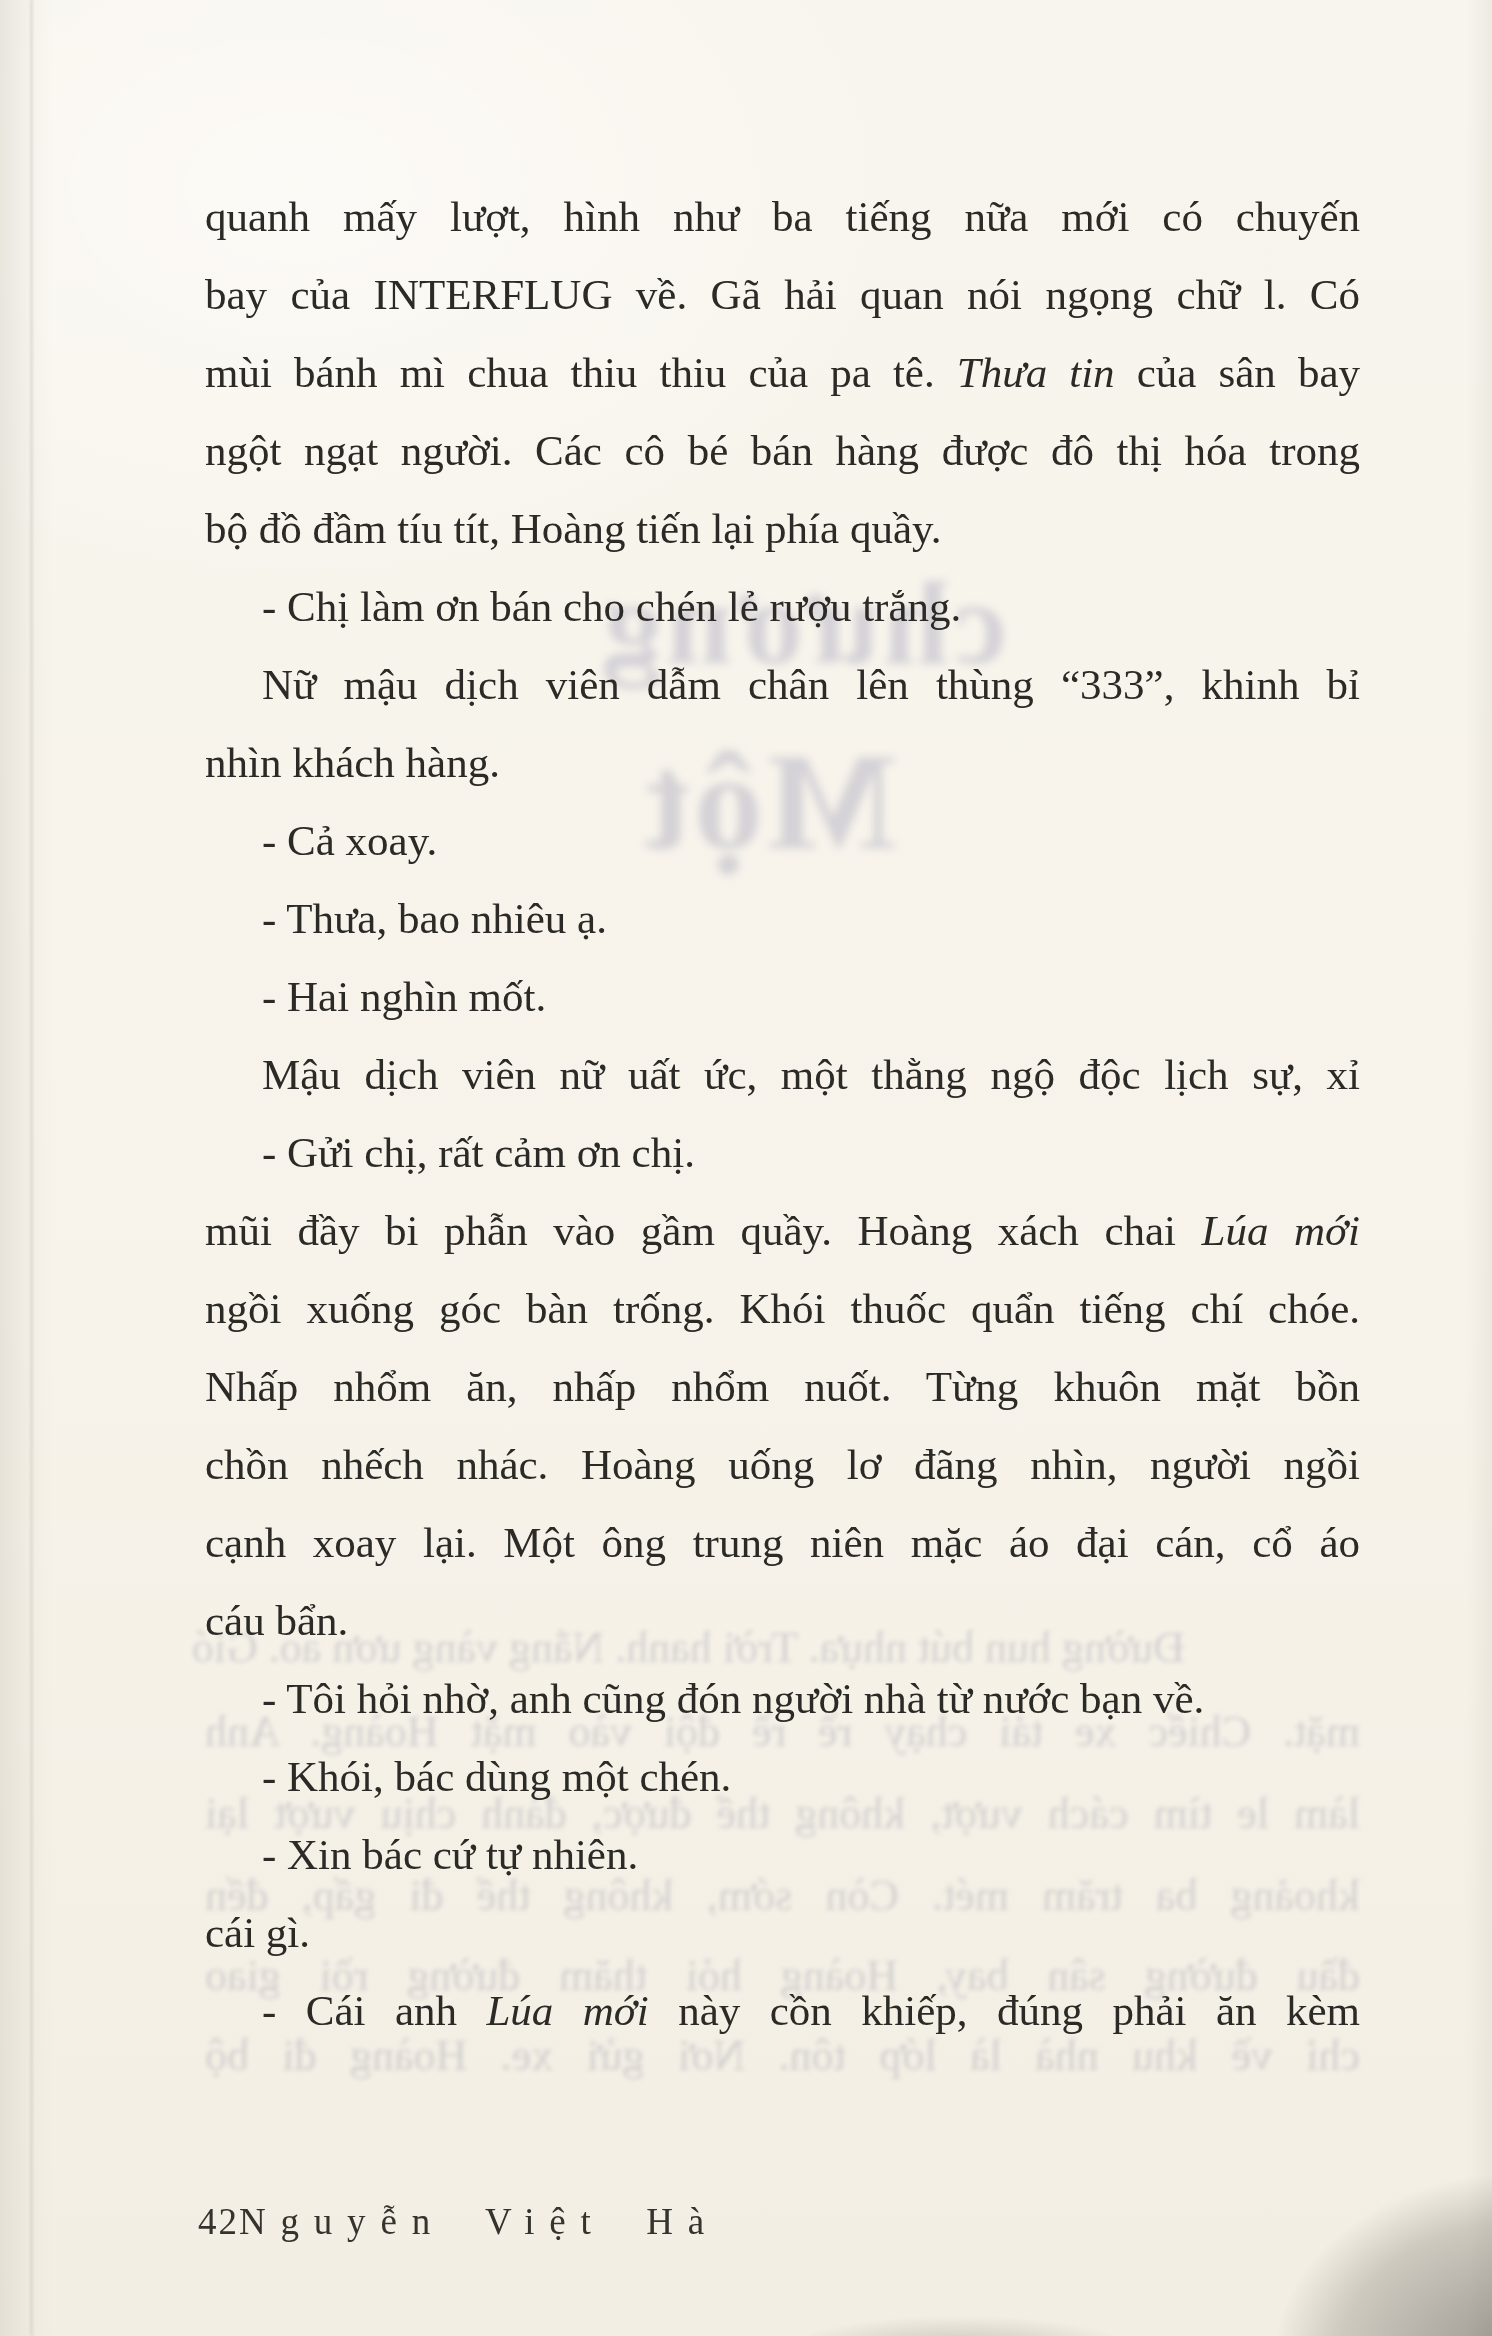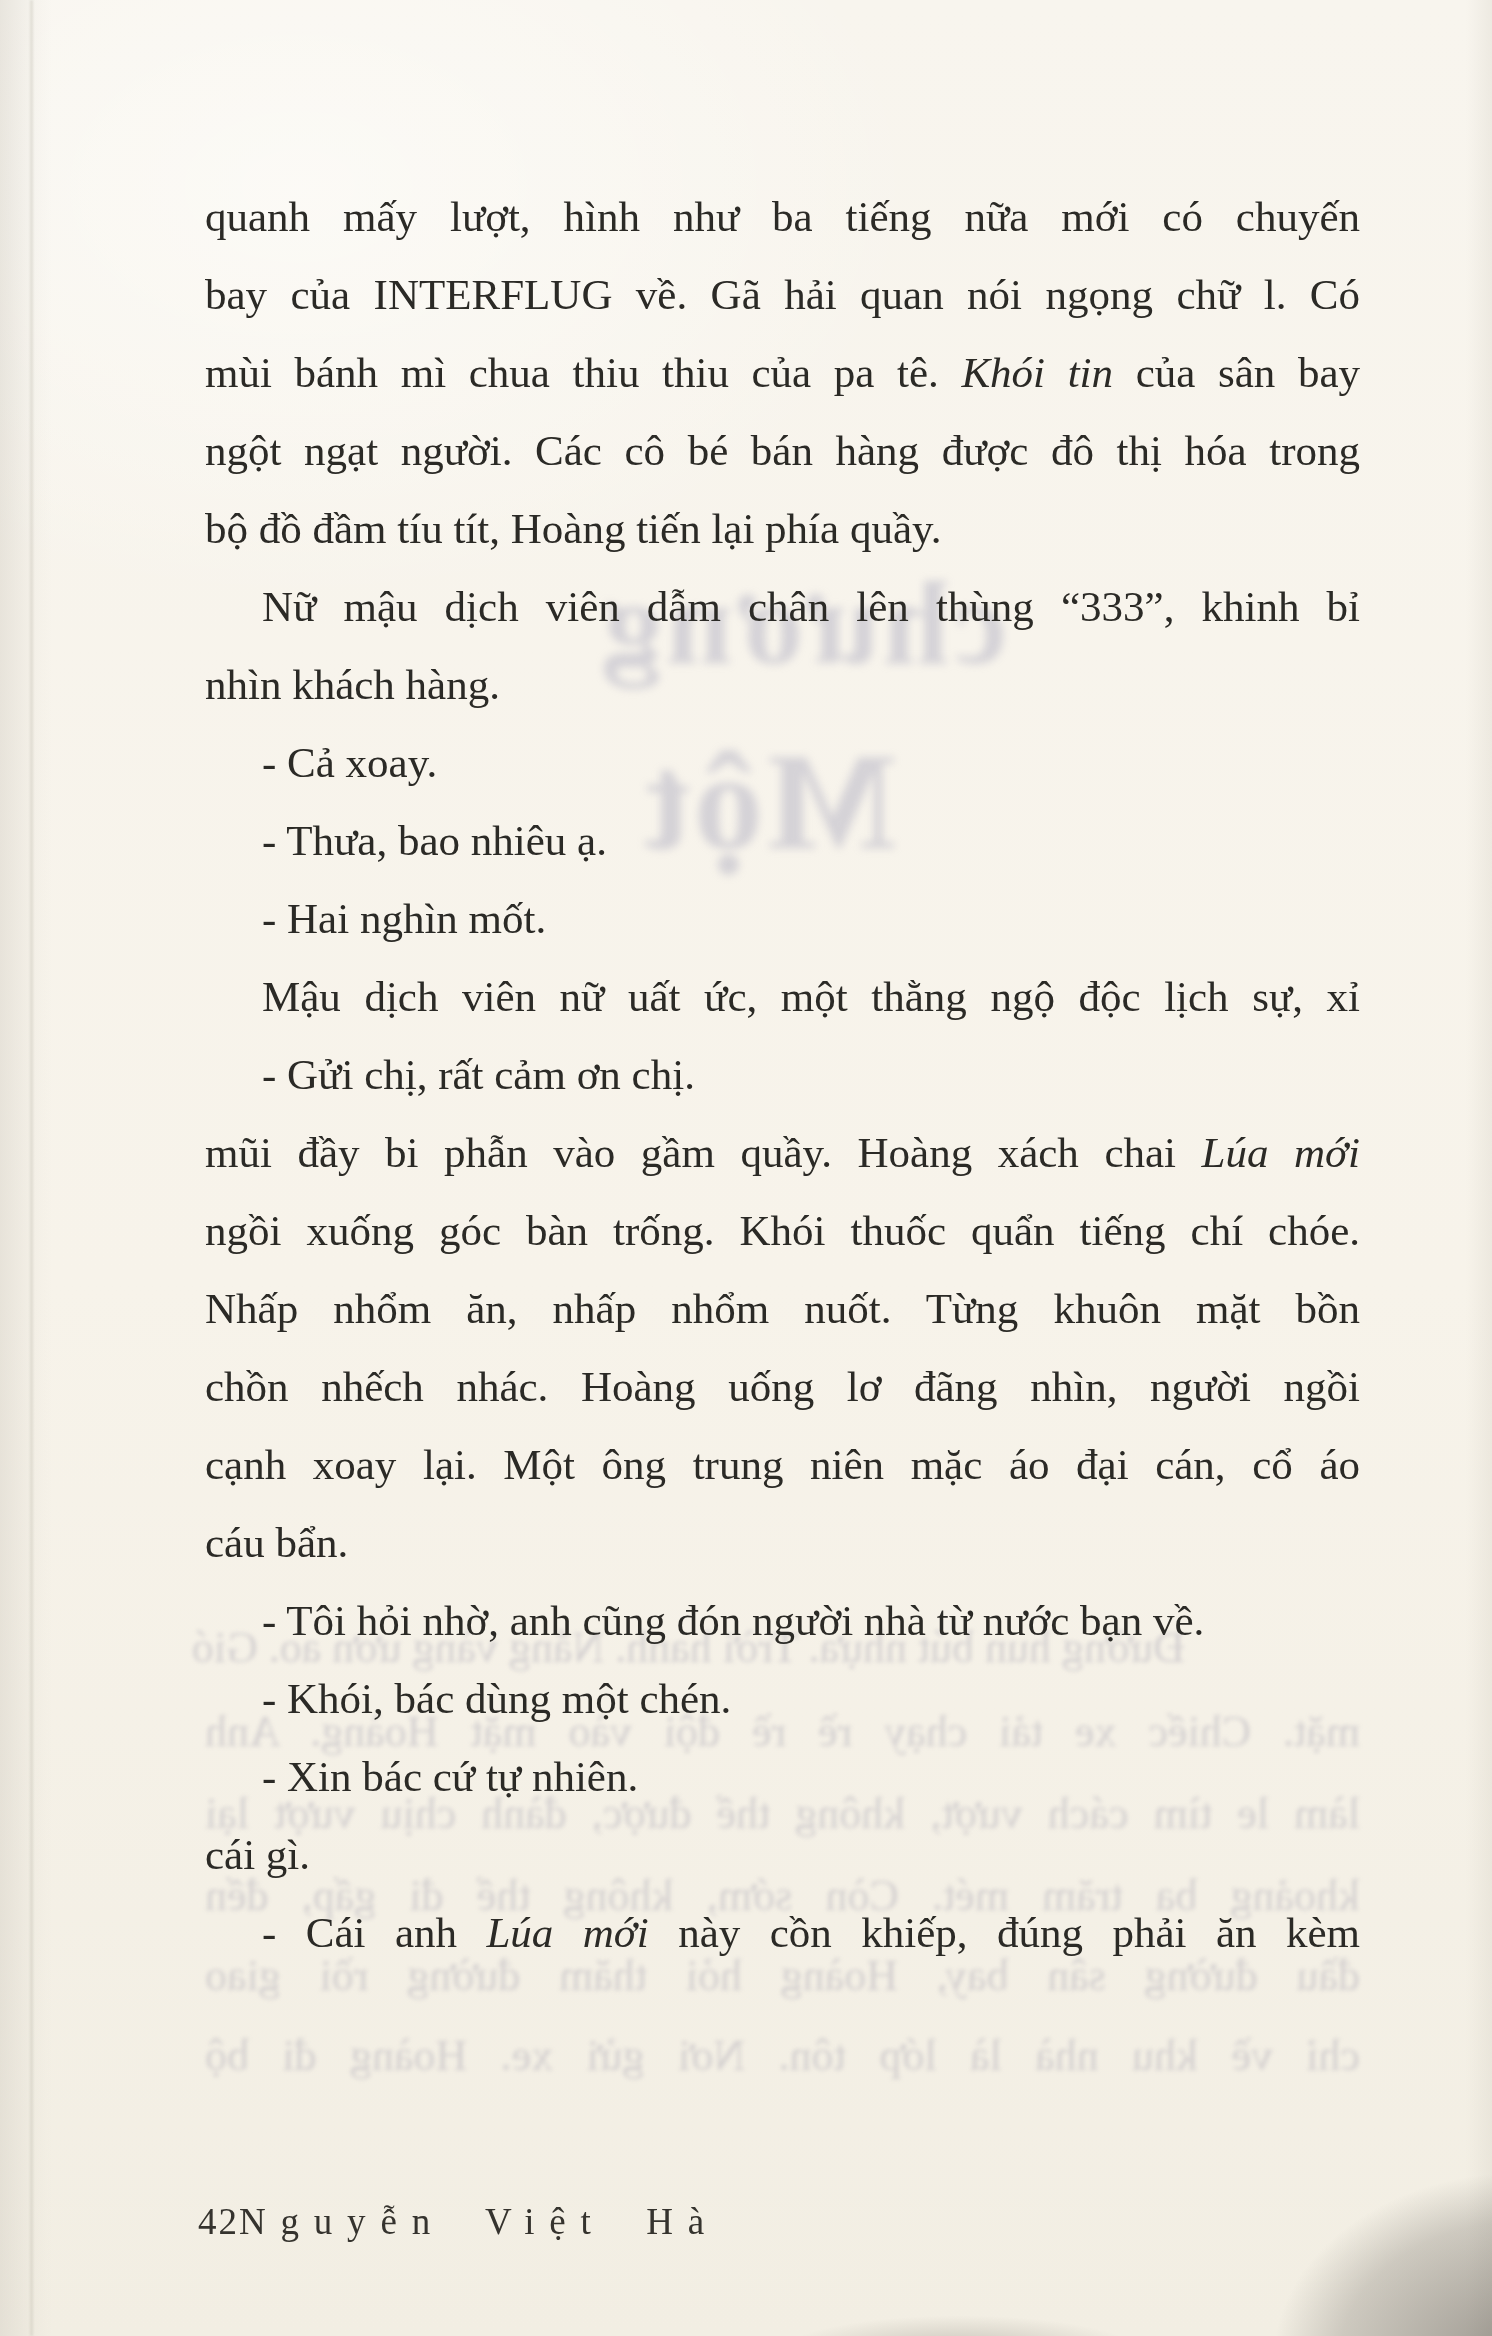--- a/index.html
+++ b/index.html
@@ -100,23 +100,24 @@
       <div class="ghost-line">mặt. Chiếc xe tải chạy rề rề đội vào mặt Hoàng. Anh</div>
       <div class="ghost-line">làm le tìm cách vượt, không thể được, đành chịu vượt lại</div>
       <div class="ghost-line">khoảng ba trăm mét. Còn sớm, không thể đi gấp, đến</div>
       <div class="ghost-line">đầu đường sân bay, Hoàng hỏi thăm đường rồi giao</div>
       <div class="ghost-line">chỉ về khu nhà là lớp tôn. Nơi gửi xe. Hoàng đi bộ</div>
     </div>
 
   <div class="text-block">
       <div class="line full"><span>quanh mấy lượt, hình như ba tiếng nữa mới có chuyến</span></div>
       <div class="line full"><span>bay của INTERFLUG về. Gã hải quan nói ngọng chữ l. Có</span></div>
-      <div class="line full"><span>mùi bánh mì chua thiu thiu của pa tê. </span><span class="it">Khói tin</span><span> của sân bay</span></div>
+      <div class="line full"><span>mùi bánh mì chua thiu thiu của pa tê. </span><span class="it">Thưa tin</span><span> của sân bay</span></div>
       <div class="line full"><span>ngột ngạt người. Các cô bé bán hàng được đô thị hóa trong</span></div>
       <div class="line"><span>bộ đồ đầm tíu tít, Hoàng tiến lại phía quầy.</span></div>
+      <div class="line ind"><span>- Chị làm ơn bán cho chén lẻ rượu trắng.</span></div>
       <div class="line full ind"><span>Nữ mậu dịch viên dẫm chân lên thùng “333”, khinh bỉ</span></div>
       <div class="line"><span>nhìn khách hàng.</span></div>
       <div class="line ind"><span>- Cả xoay.</span></div>
       <div class="line ind"><span>- Thưa, bao nhiêu ạ.</span></div>
       <div class="line ind"><span>- Hai nghìn mốt.</span></div>
       <div class="line full ind"><span>Mậu dịch viên nữ uất ức, một thằng ngộ độc lịch sự, xỉ</span></div>
       <div class="line ind"><span>- Gửi chị, rất cảm ơn chị.</span></div>
       <div class="line full"><span>mũi đầy bi phẫn vào gầm quầy. Hoàng xách chai </span><span class="it">Lúa mới</span></div>
       <div class="line full"><span>ngồi xuống góc bàn trống. Khói thuốc quẩn tiếng chí chóe.</span></div>
       <div class="line full"><span>Nhấp nhổm ăn, nhấp nhổm nuốt. Từng khuôn mặt bồn</span></div>

